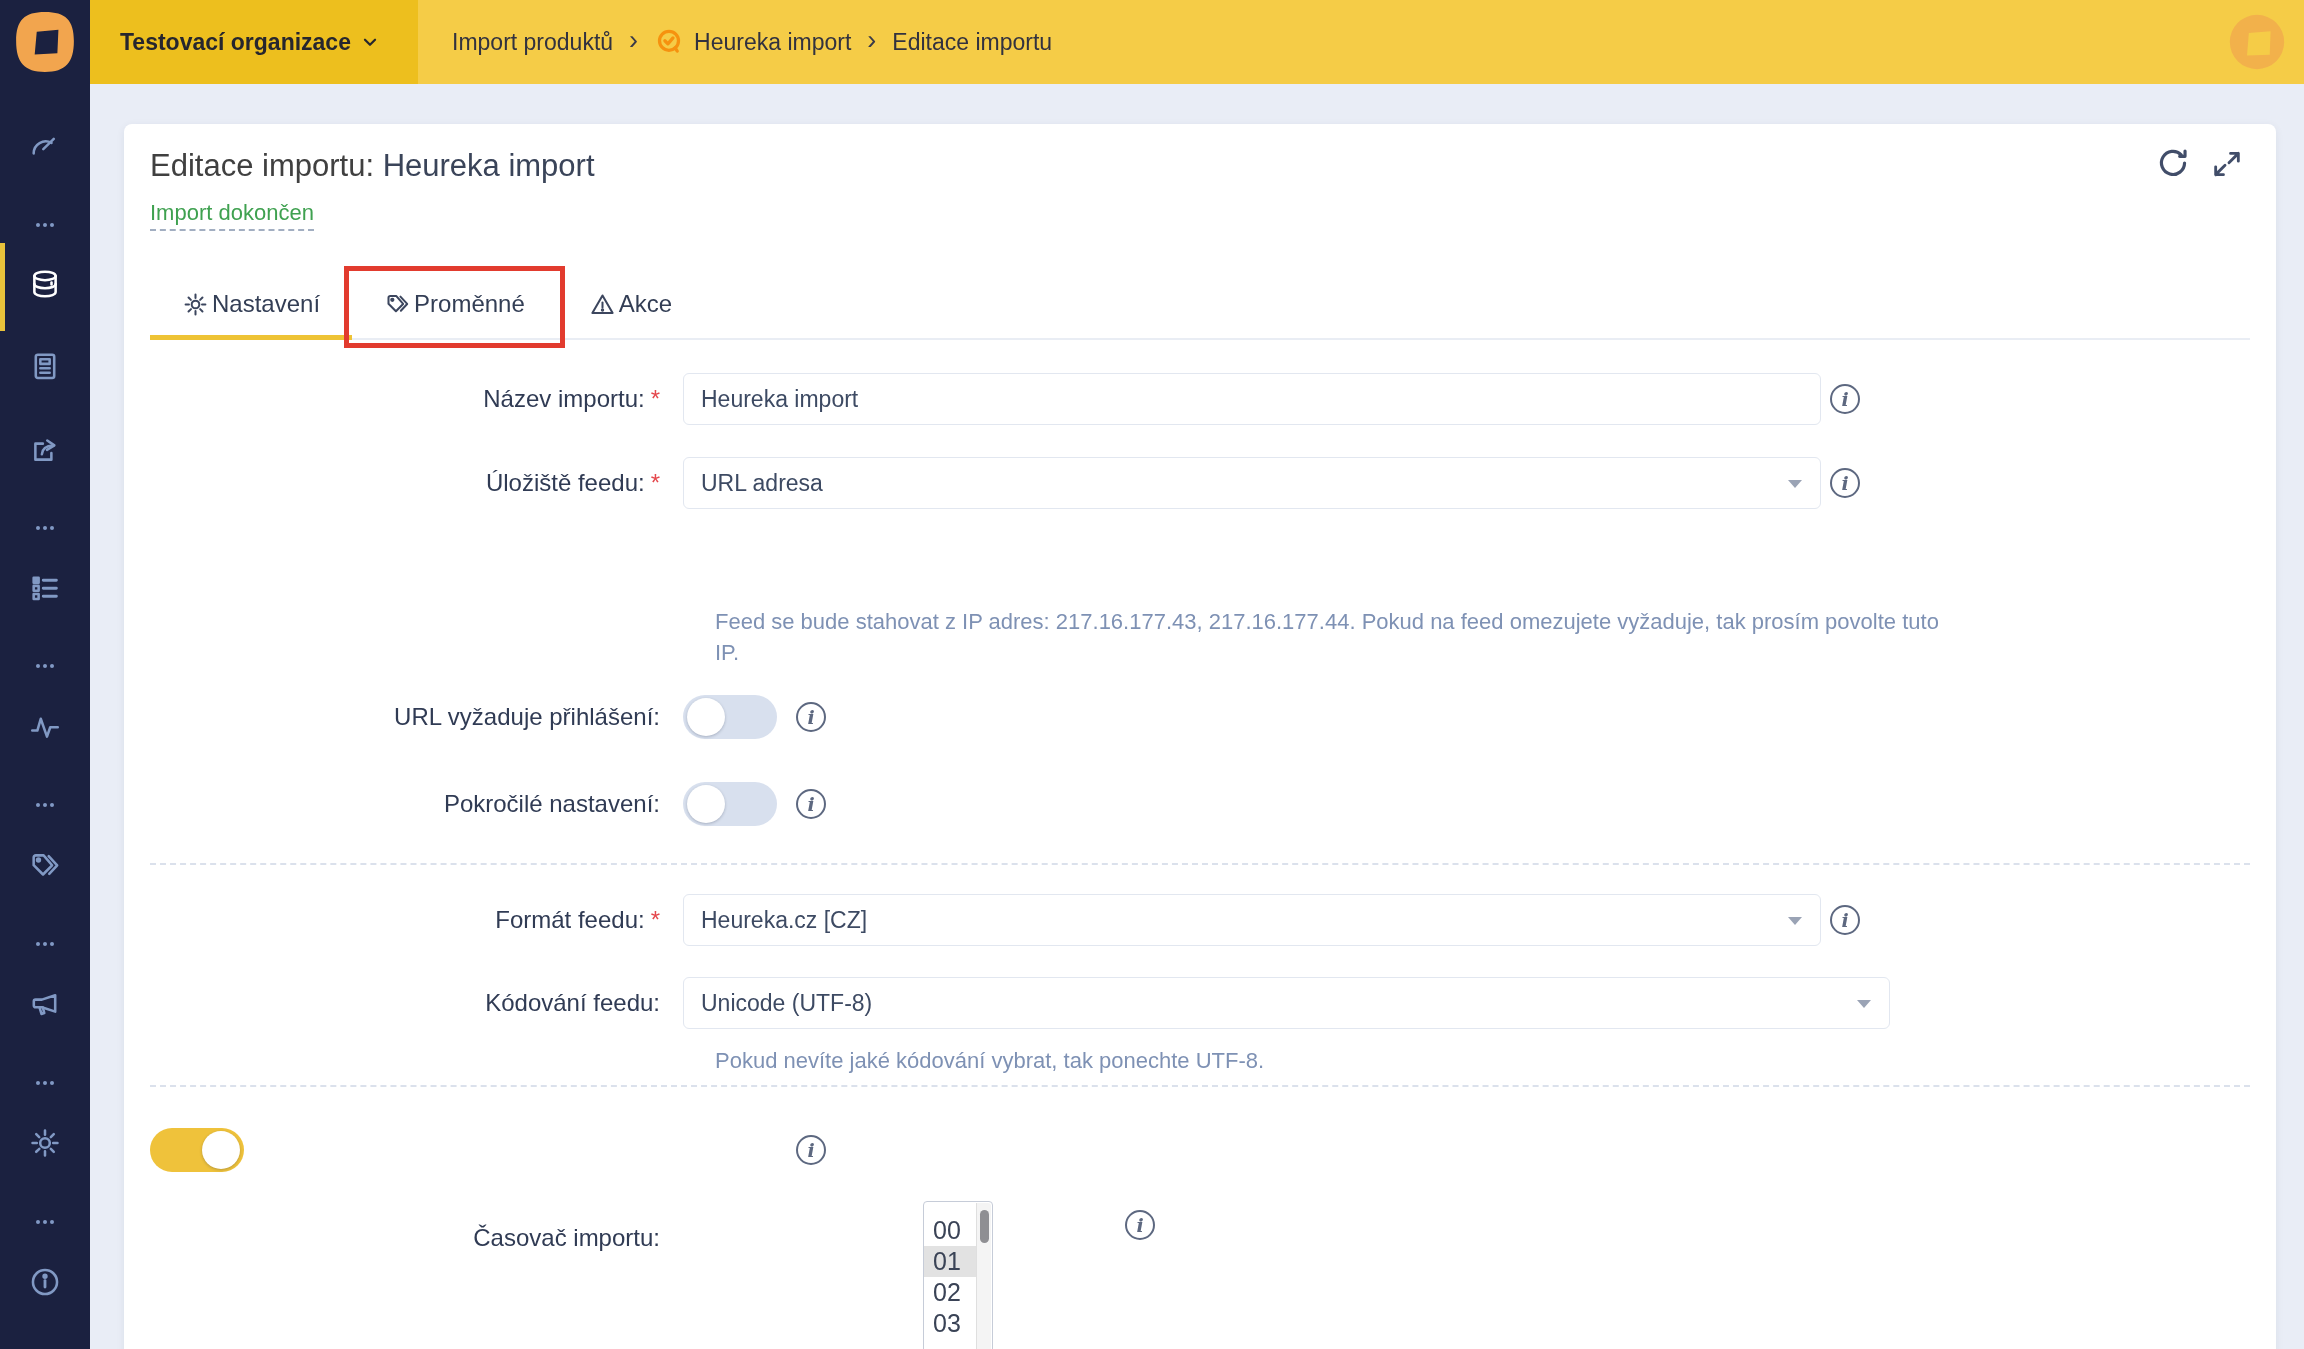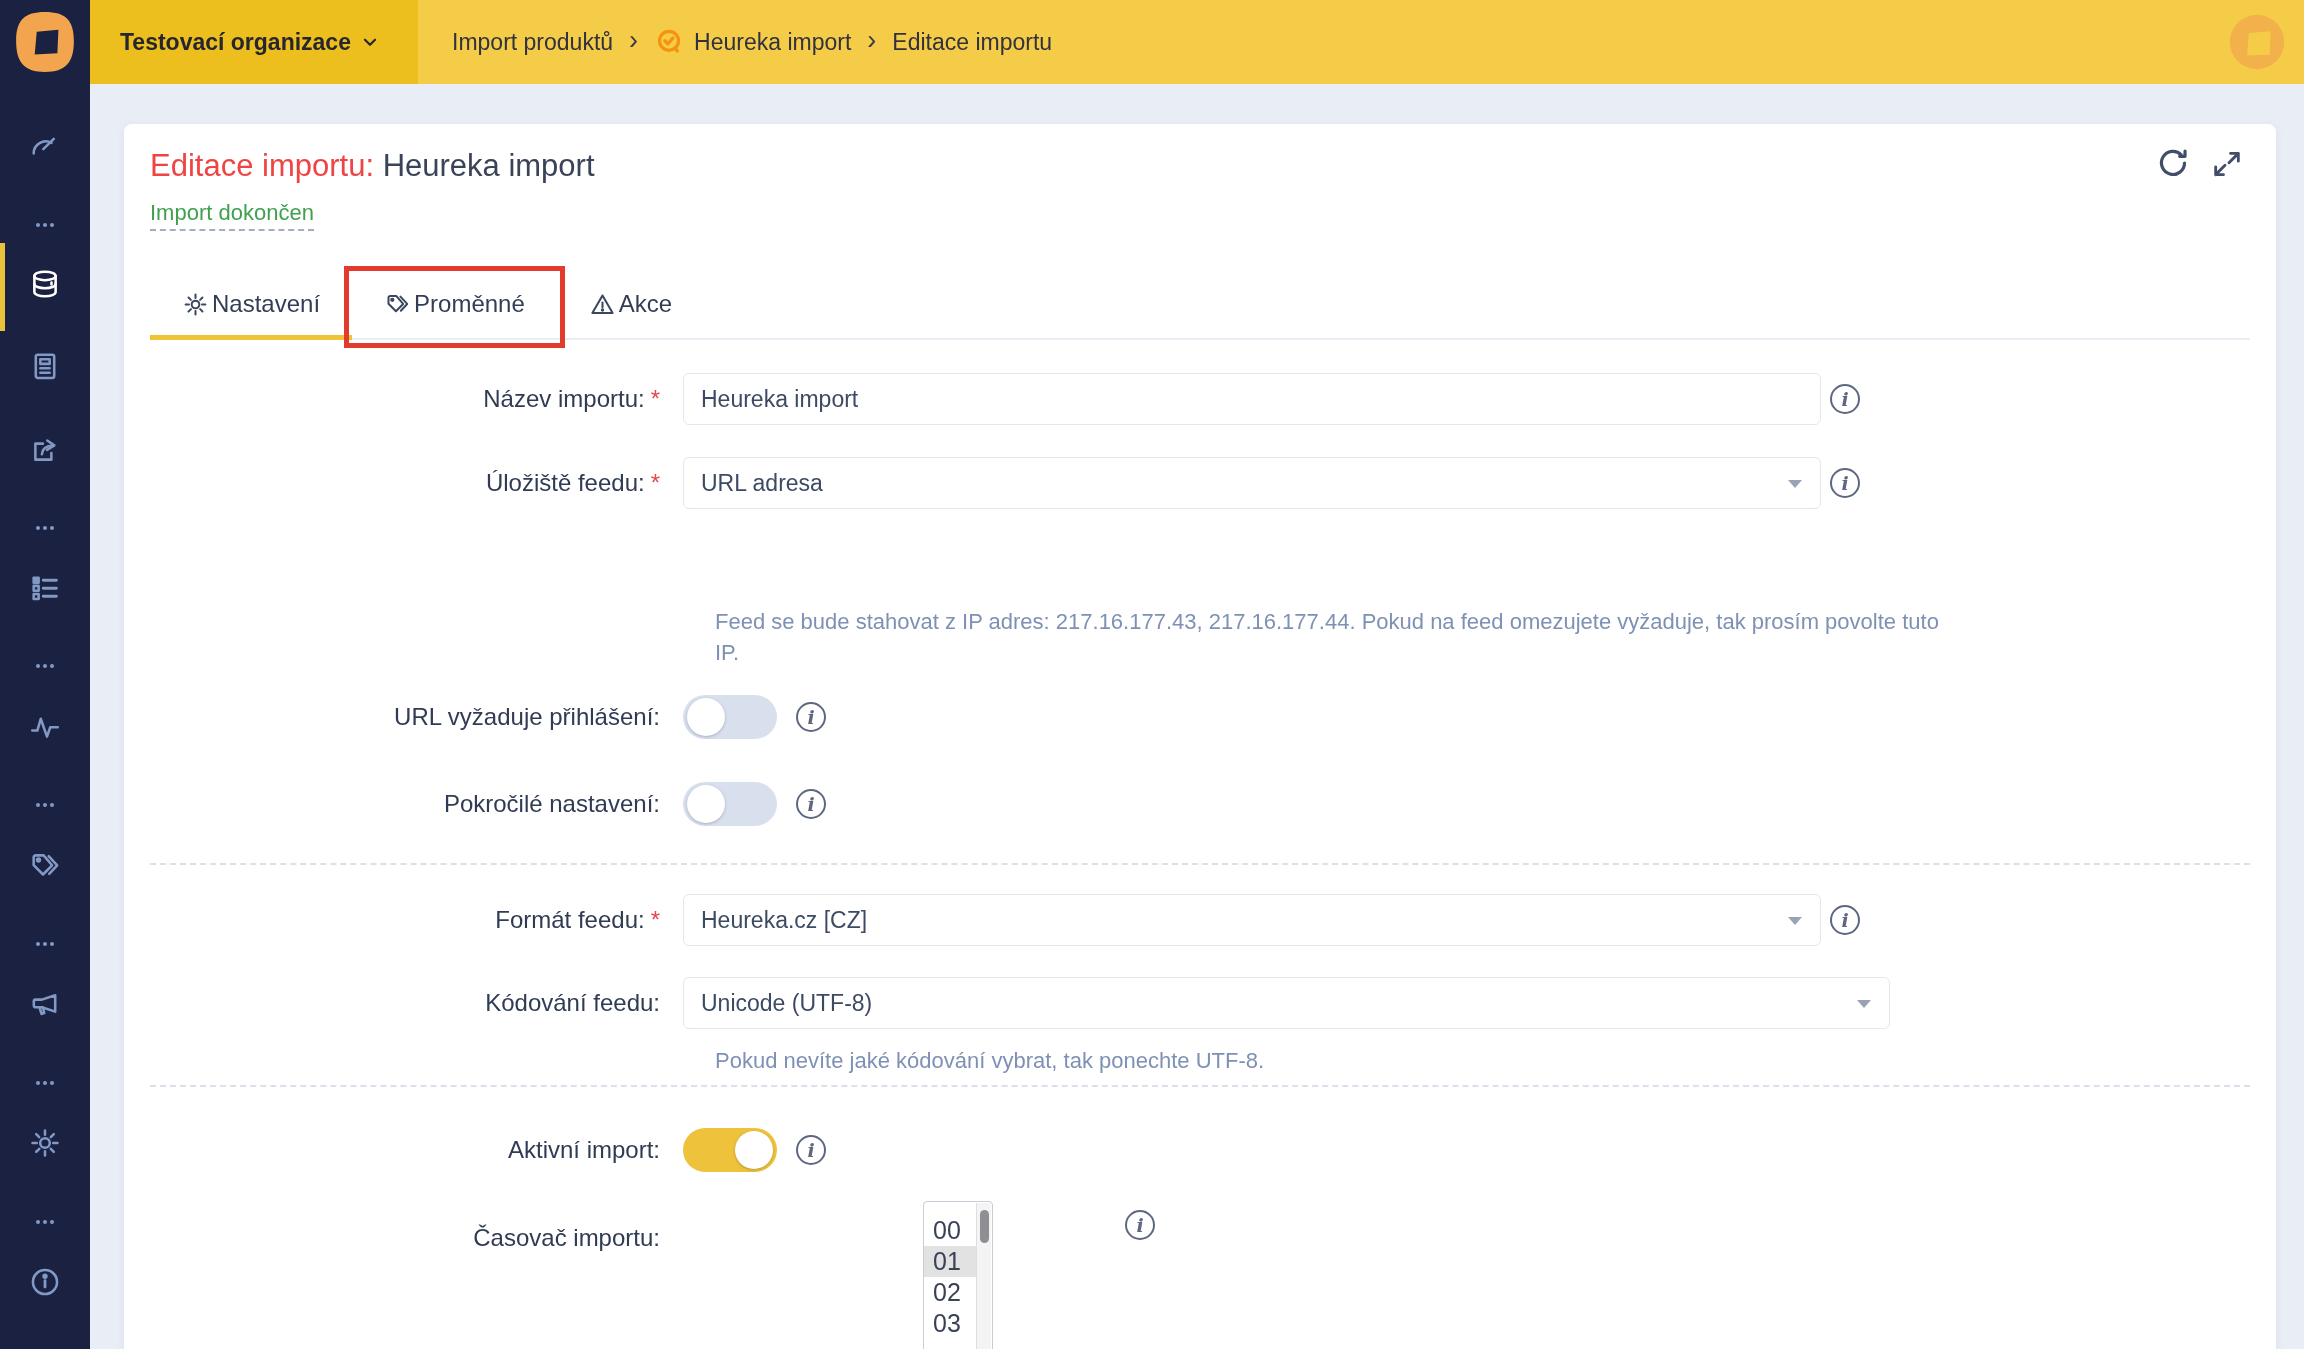--- a/index.html
+++ b/index.html
@@ -23,21 +23,21 @@
   .nav-item { position:absolute; left:0; width:90px; display:flex; justify-content:center; color:#8199c4; cursor:pointer; }
   .nav-item svg { width:34px; height:34px; }
   .nav-item.dots svg { width:24px; height:24px; }
   .nav-item.active { color:#ffffff; }
   .active-bar { position:absolute; left:0; top:243px; width:5px; height:88px; background:#e9c23b; }
 
   
   .card { position:absolute; left:124px; top:124px; width:2152px; height:1256px; background:#fff; border-radius:8px; box-shadow:0 2px 8px rgba(24,38,70,.07); }
 
   .page-title { position:absolute; left:26px; top:22px; font-size:31px; line-height:40px; }
-  .title-prefix { color:#ef4444; }
+  .title-prefix { color:#404040; }
   .title-name { color:#3a4459; }
   .status-link { position:absolute; left:26px; top:76px; font-size:22px; color:#3fa150; border-bottom:2px dashed #a2aec1; padding-bottom:3px; cursor:pointer; }
 
   .card-icon { position:absolute; color:#414d69; cursor:pointer; }
   .card-icon svg { width:100%; height:100%; }
   .icon-refresh { left:2030px; top:20px; width:38px; height:38px; }
   .icon-expand { left:2086px; top:23px; width:34px; height:34px; }
 
   
   .tabs { position:absolute; left:26px; top:146px; width:2100px; height:70px; border-bottom:2px solid #e9edf4; display:flex; }
@@ -337,21 +337,20 @@
       <div class="box w-wide select">
           <span>Unicode (UTF-8)</span>
           <span class="caret"></span>
         </div>
     </div>
     <div class="helper" style="top:921px">Pokud nevíte jaké kódování vybrat, tak ponechte UTF-8.</div>
 
     <div class="sep" style="top:961px"></div>
 
     <div class="frow" style="top:1004px;height:44px">
-      <div class="flabel"><span>Aktivní import:</span></div>
       <div class="toggle on">
           <span class="knob"></span>
         </div>
       <span class="info after-toggle"></span>
     </div>
 
     <div class="flabel-abs">Časovač importu:</div>
     <div class="listbox" id="timer-listbox">
       <div class="lb-scroll">
           <span class="lb-thumb"></span>

